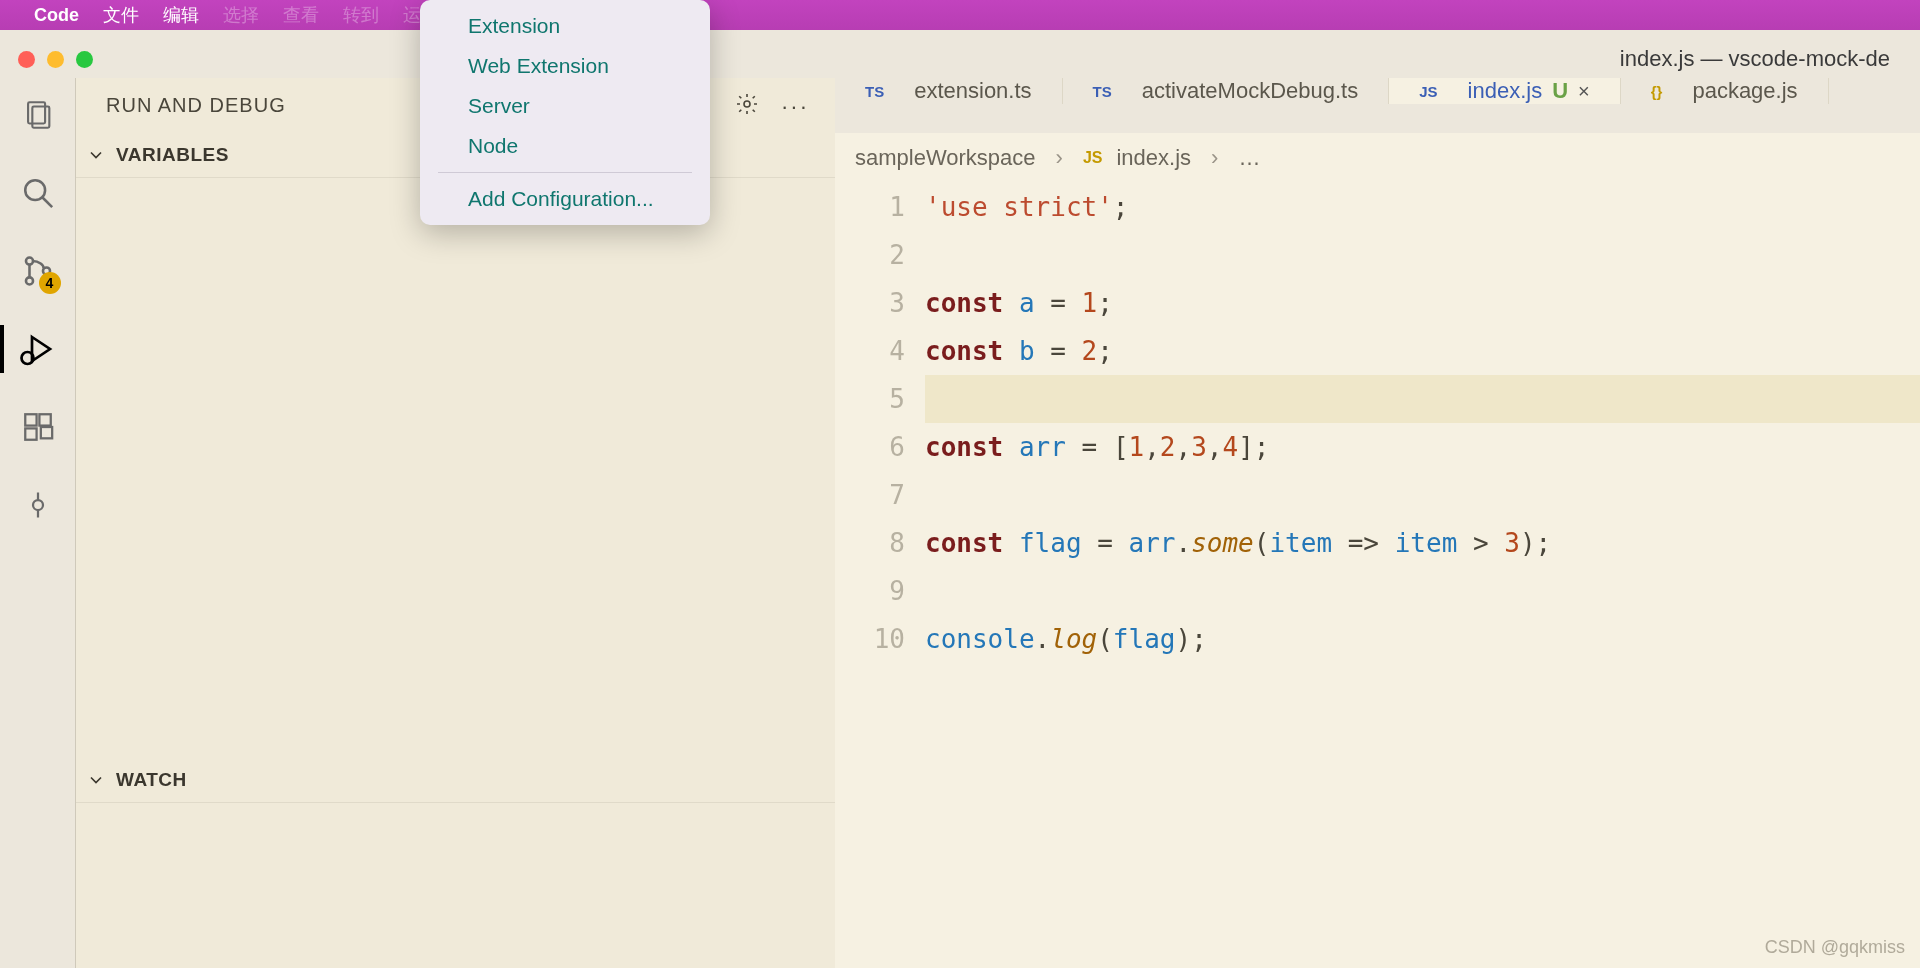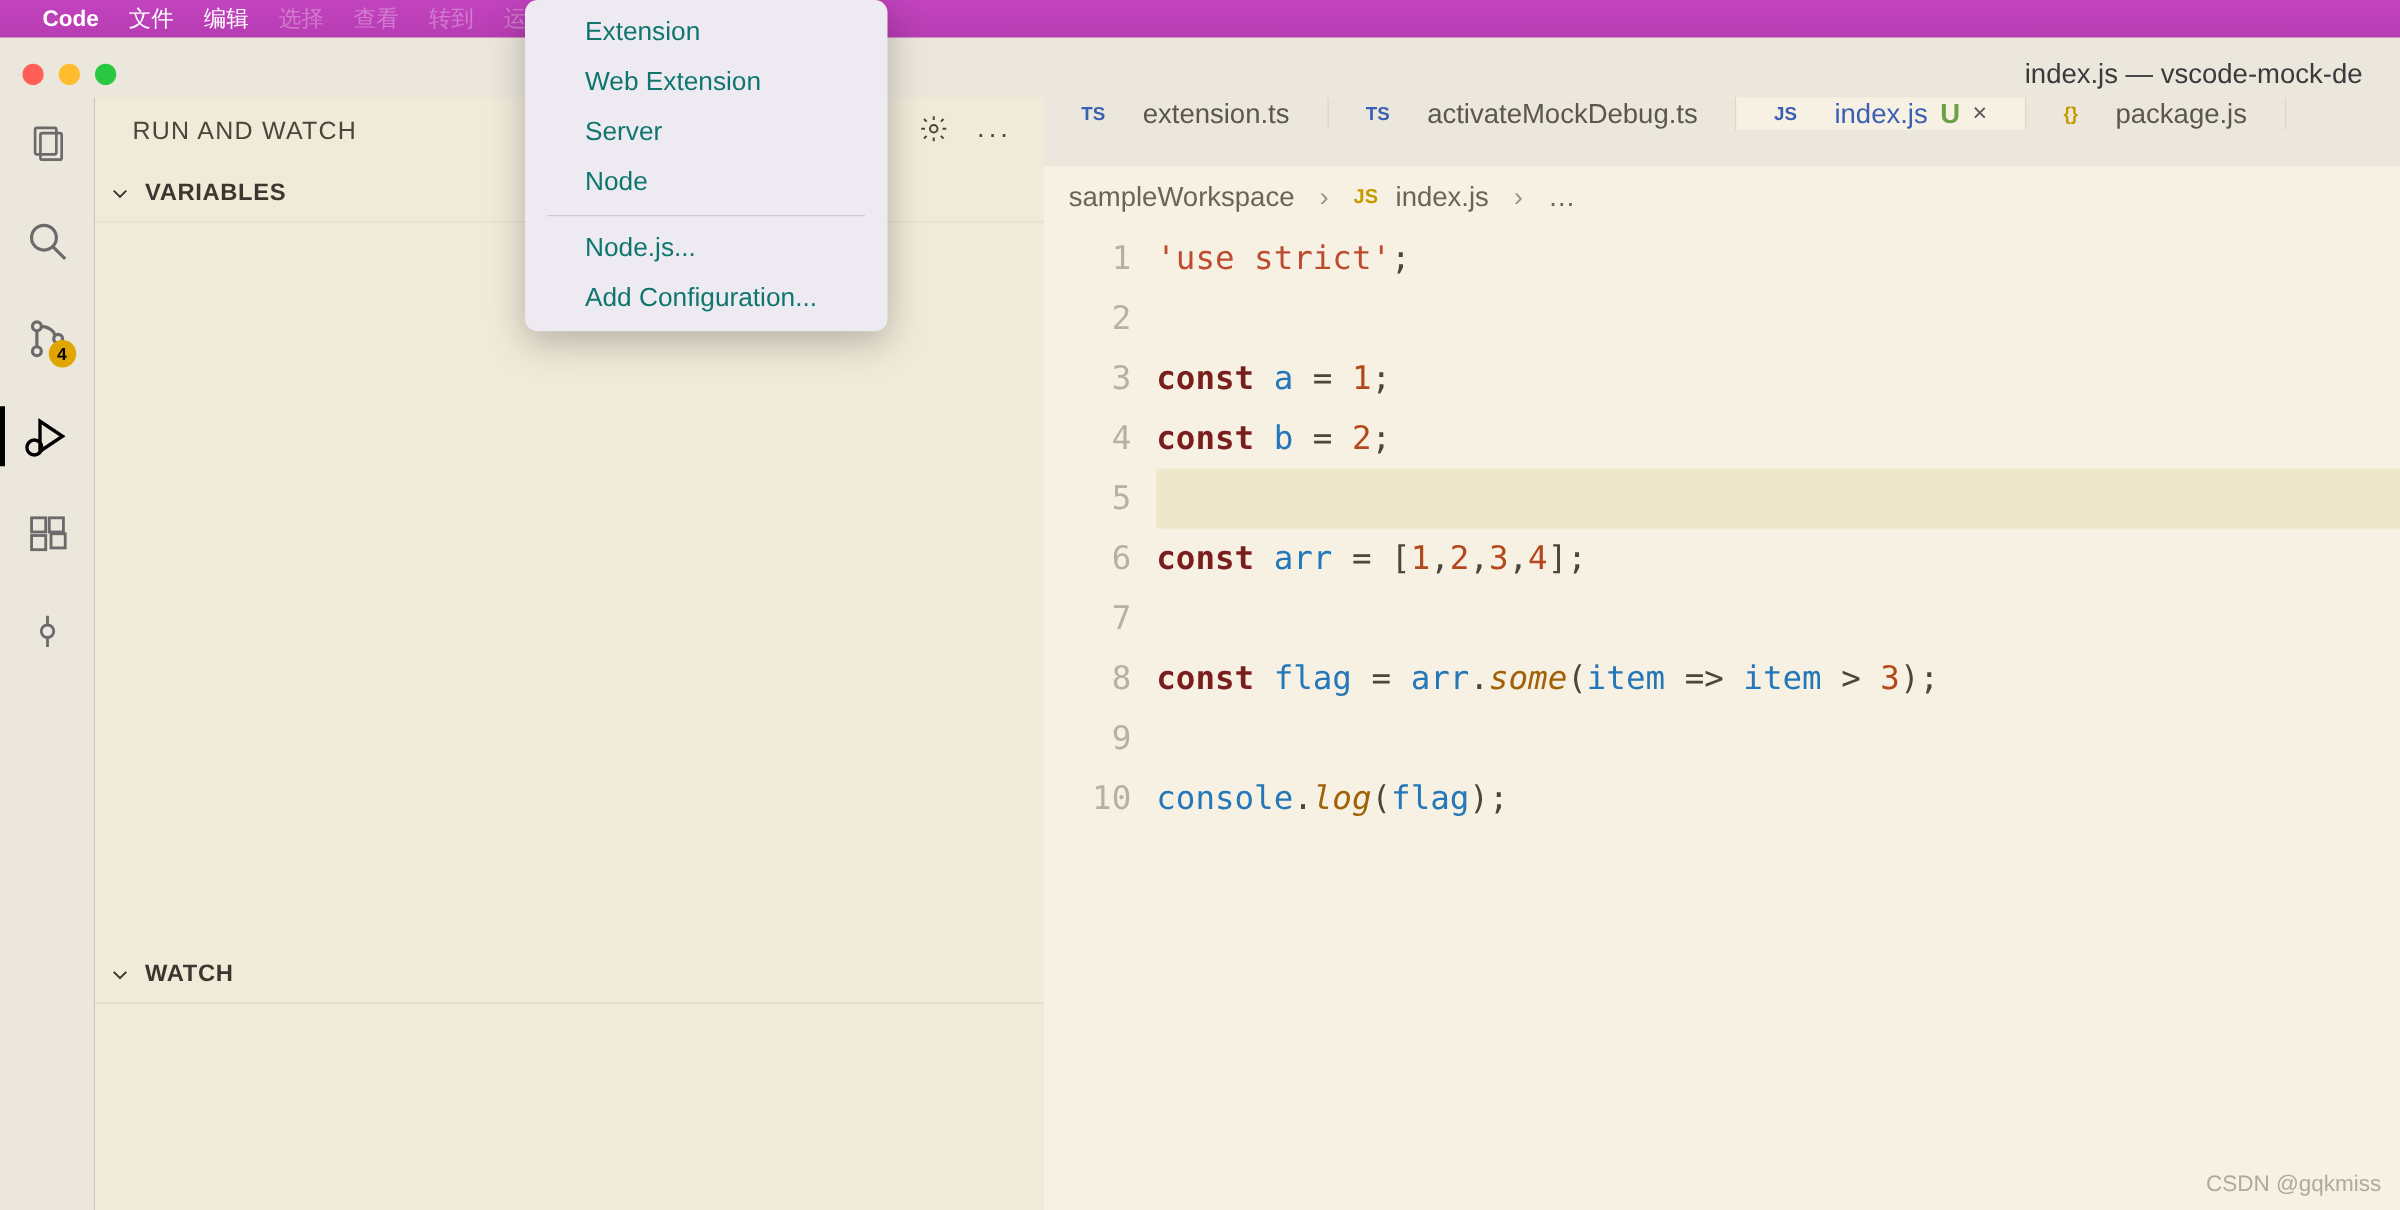--- a/index.html
+++ b/index.html
@@ -130,21 +130,21 @@
       <svg viewBox="0 0 24 24" width="30" height="30" fill="none" stroke="currentColor" stroke-width="1.8">
           <circle cx="12" cy="12" r="4"></circle>
           <line x1="12" y1="2" x2="12" y2="8"></line>
           <line x1="12" y1="16" x2="12" y2="22"></line>
         </svg>
     </div>
   </div>
 
   <div class="sidebar">
     <div class="side-head">
-      <div class="side-title">RUN AND WATCH</div>
+      <div class="side-title">RUN AND DEBUG</div>
       <div class="side-actions">
         <div class="play">
           <svg viewBox="0 0 24 24" width="16" height="16" fill="#2a8f2a">
               <polygon points="6,4 20,12 6,20"></polygon>
             </svg>
         </div>
         <div style="width:180px"></div>
         <div>
           <svg viewBox="0 0 24 24" width="26" height="26" fill="none" stroke="#4a463b" stroke-width="1.6">
               <circle cx="12" cy="12" r="3"></circle>
@@ -216,18 +216,17 @@
     </div>
   </div>
 </div>
 
 <div class="dropdown" id="dd" style="top:0;left:420px;">
     <div class="dd-item">Extension</div>
     <div class="dd-item">Web Extension</div>
     <div class="dd-item">Server</div>
     <div class="dd-item">Node</div>
     <div class="dd-sep"></div>
-    <div class="dd-item">Node.js...</div>
     <div class="dd-item">Add Configuration...</div>
   </div>
 <div class="dd-outline" style="top:166px;left:424px;width:281px;height:50px;"></div>
 
 <div class="watermark">CSDN @gqkmiss</div>
 
 </body></html>

